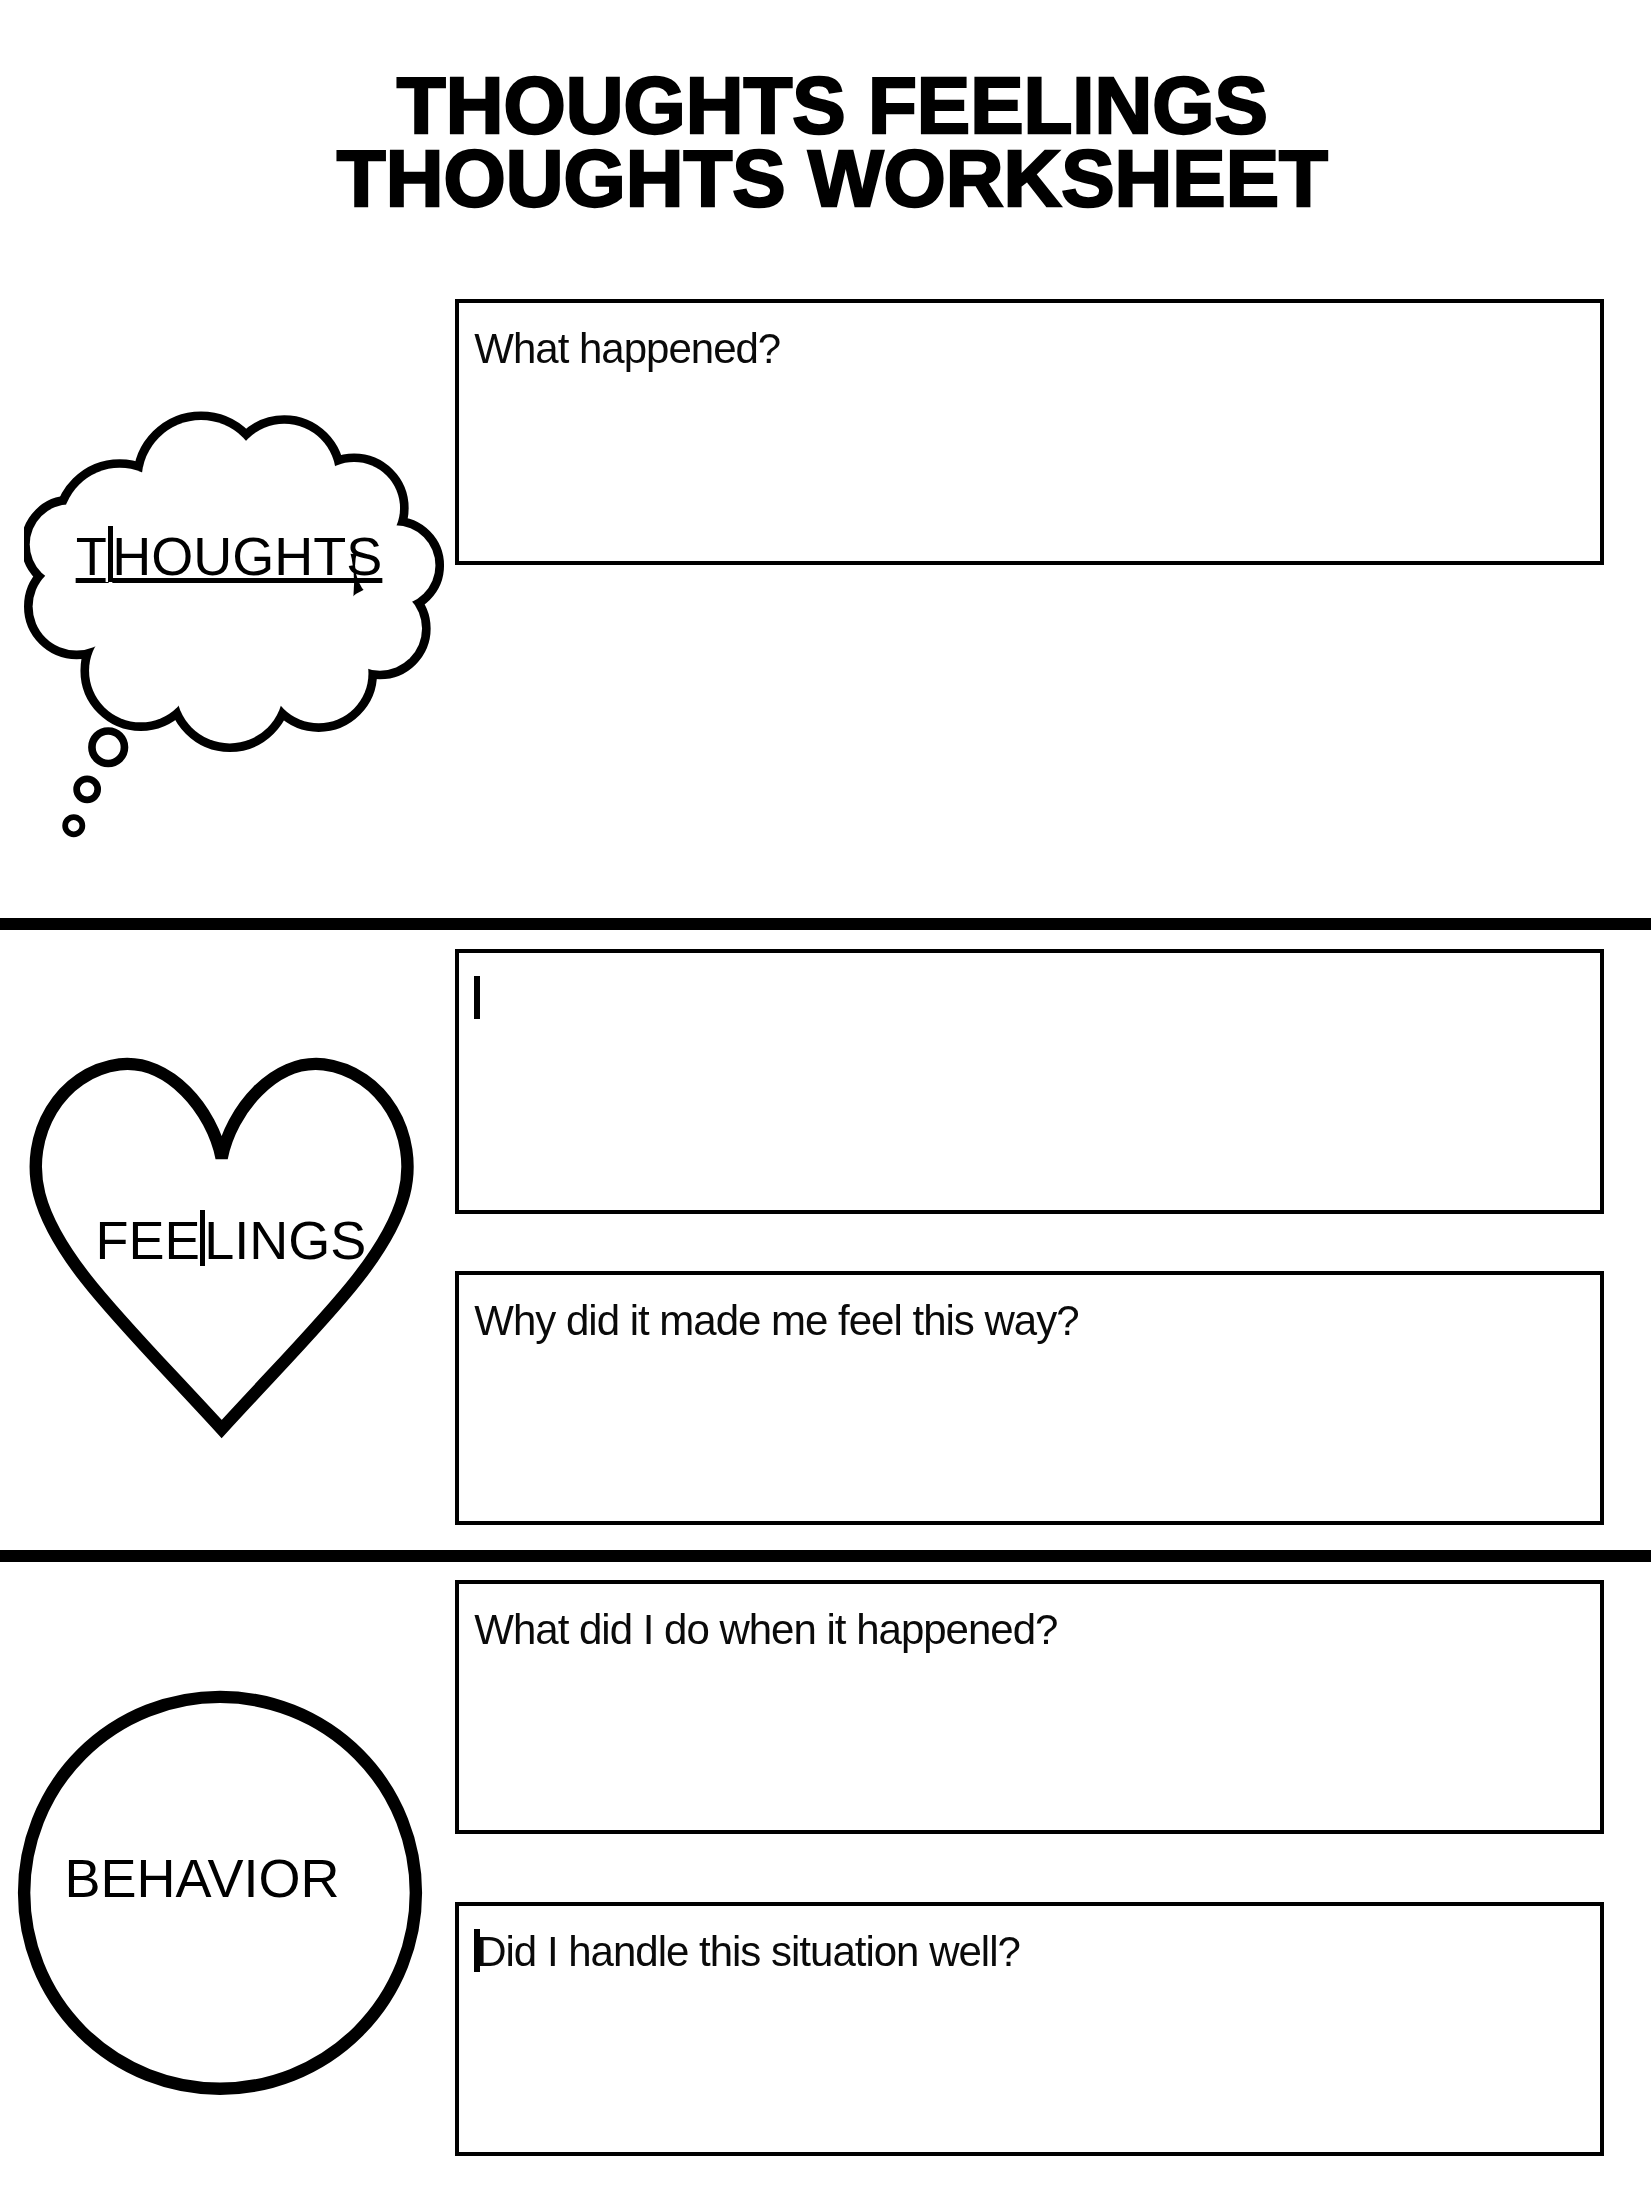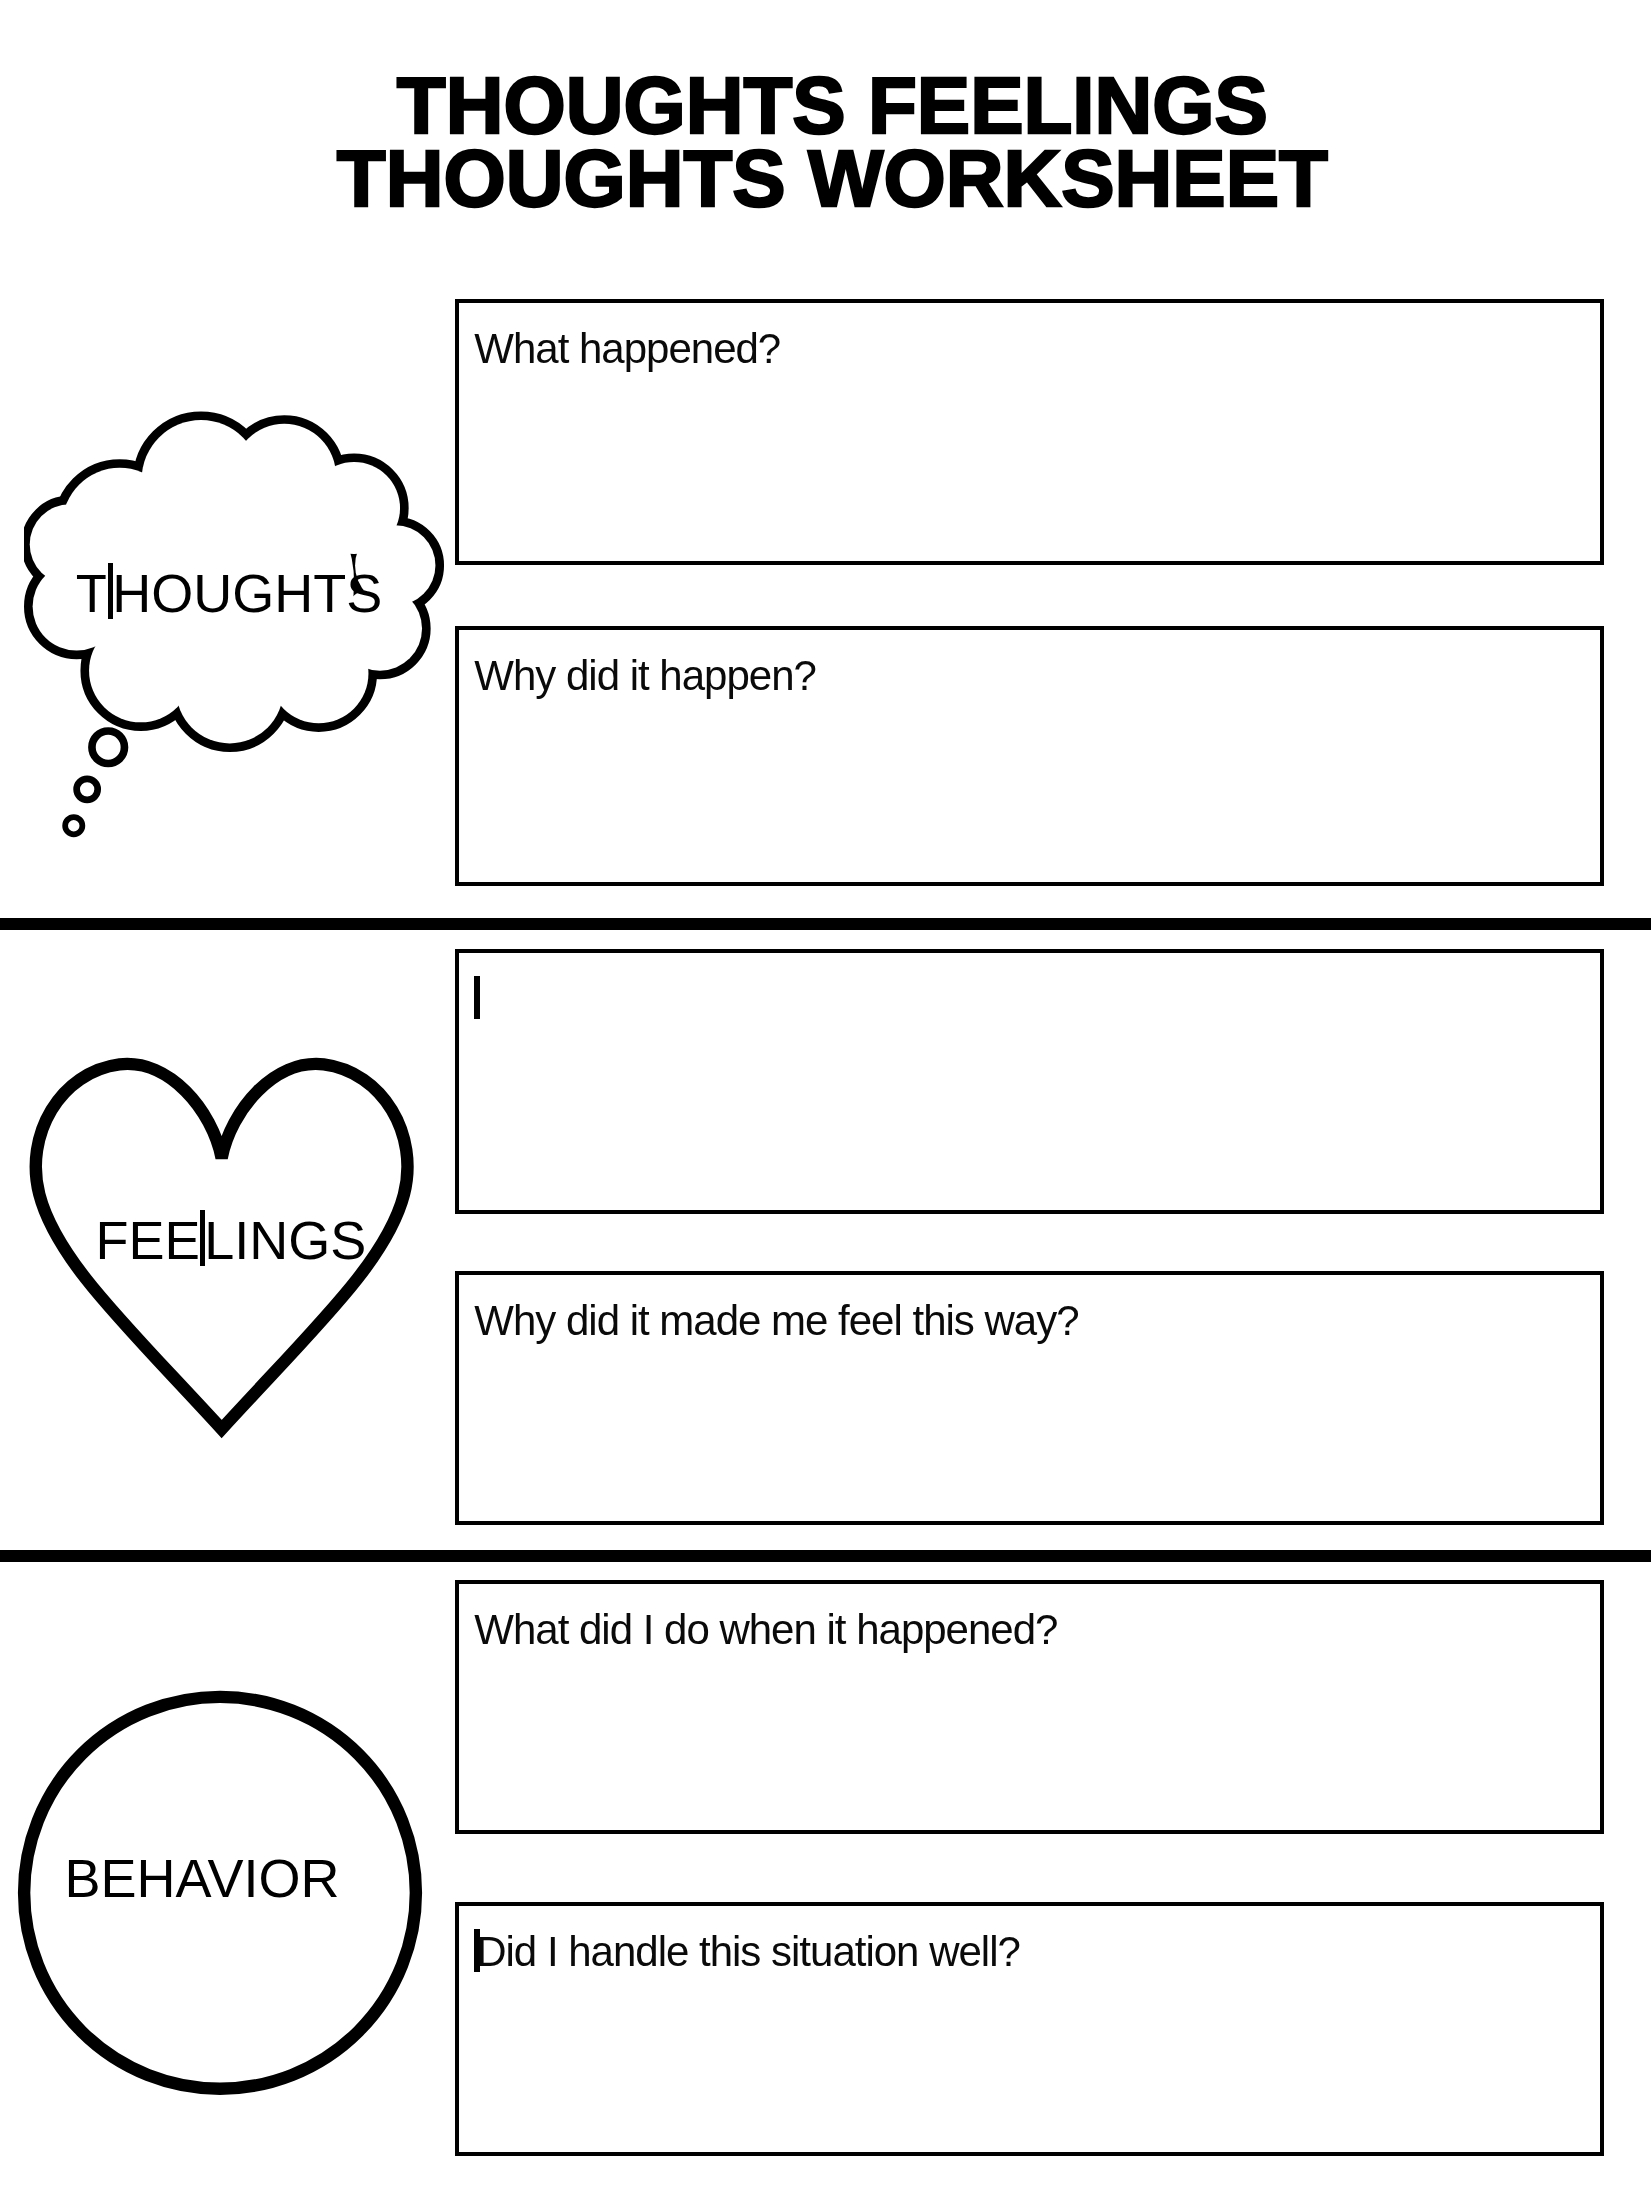--- a/index.html
+++ b/index.html
@@ -36,21 +36,21 @@
   .shape{position:absolute;}
   .cloud-wrap{left:24px;top:406px;width:421px;height:449px;}
   .heart-wrap{left:14.3px;top:1051px;width:421px;height:401px;}
   .circle-wrap{left:4.8px;top:1673px;width:430px;height:430px;}
   .shape svg{display:block;width:100%;height:100%;}
   
   .shape-label{
     position:absolute;font-size:54px;line-height:59px;color:#000;
     text-align:center;white-space:nowrap;letter-spacing:0;
   }
-  .lbl-thoughts{left:38px;top:563px;width:382px;}
+  .lbl-thoughts{left:38px;top:526px;width:382px;text-decoration:underline;}
   .lbl-feelings{left:40px;top:1210px;width:382px;}
   .lbl-behavior{left:11px;top:1849px;width:382px;}
   
   .caret{
     display:inline-block;width:5.7px;height:1.04em;background:#000;
     box-shadow:-2.4px 0 0 #ffffff,2.4px 0 0 #ffffff;
     vertical-align:-0.14em;
   }
   .caret.lead{margin-right:-3.8px;}
   .caret.mid{margin:0 -1px;}
@@ -102,25 +102,20 @@
   <div class="shape-label lbl-thoughts">
     <span>T</span><span class="caret mid"></span><span>HOUGHTS</span>
   </div>
 
   <div class="box b1">
     <div class="q">
       <span></span><span>What happened?</span>
     </div>
   </div>
 
-  <div class="box b2">
-    <div class="q">
-      <span></span><span>Why did it happen?</span>
-    </div>
-  </div>
 
   <div class="rule r1"></div>
 
   <div class="shape heart-wrap">
     <svg viewBox="0 0 440 420">
       <path d="M217 112
                C 207 62, 162 8, 110 14
                C 48 22, 10 88, 26 150
                C 44 220, 120 290, 217 396
                C 314 290, 390 220, 408 150

